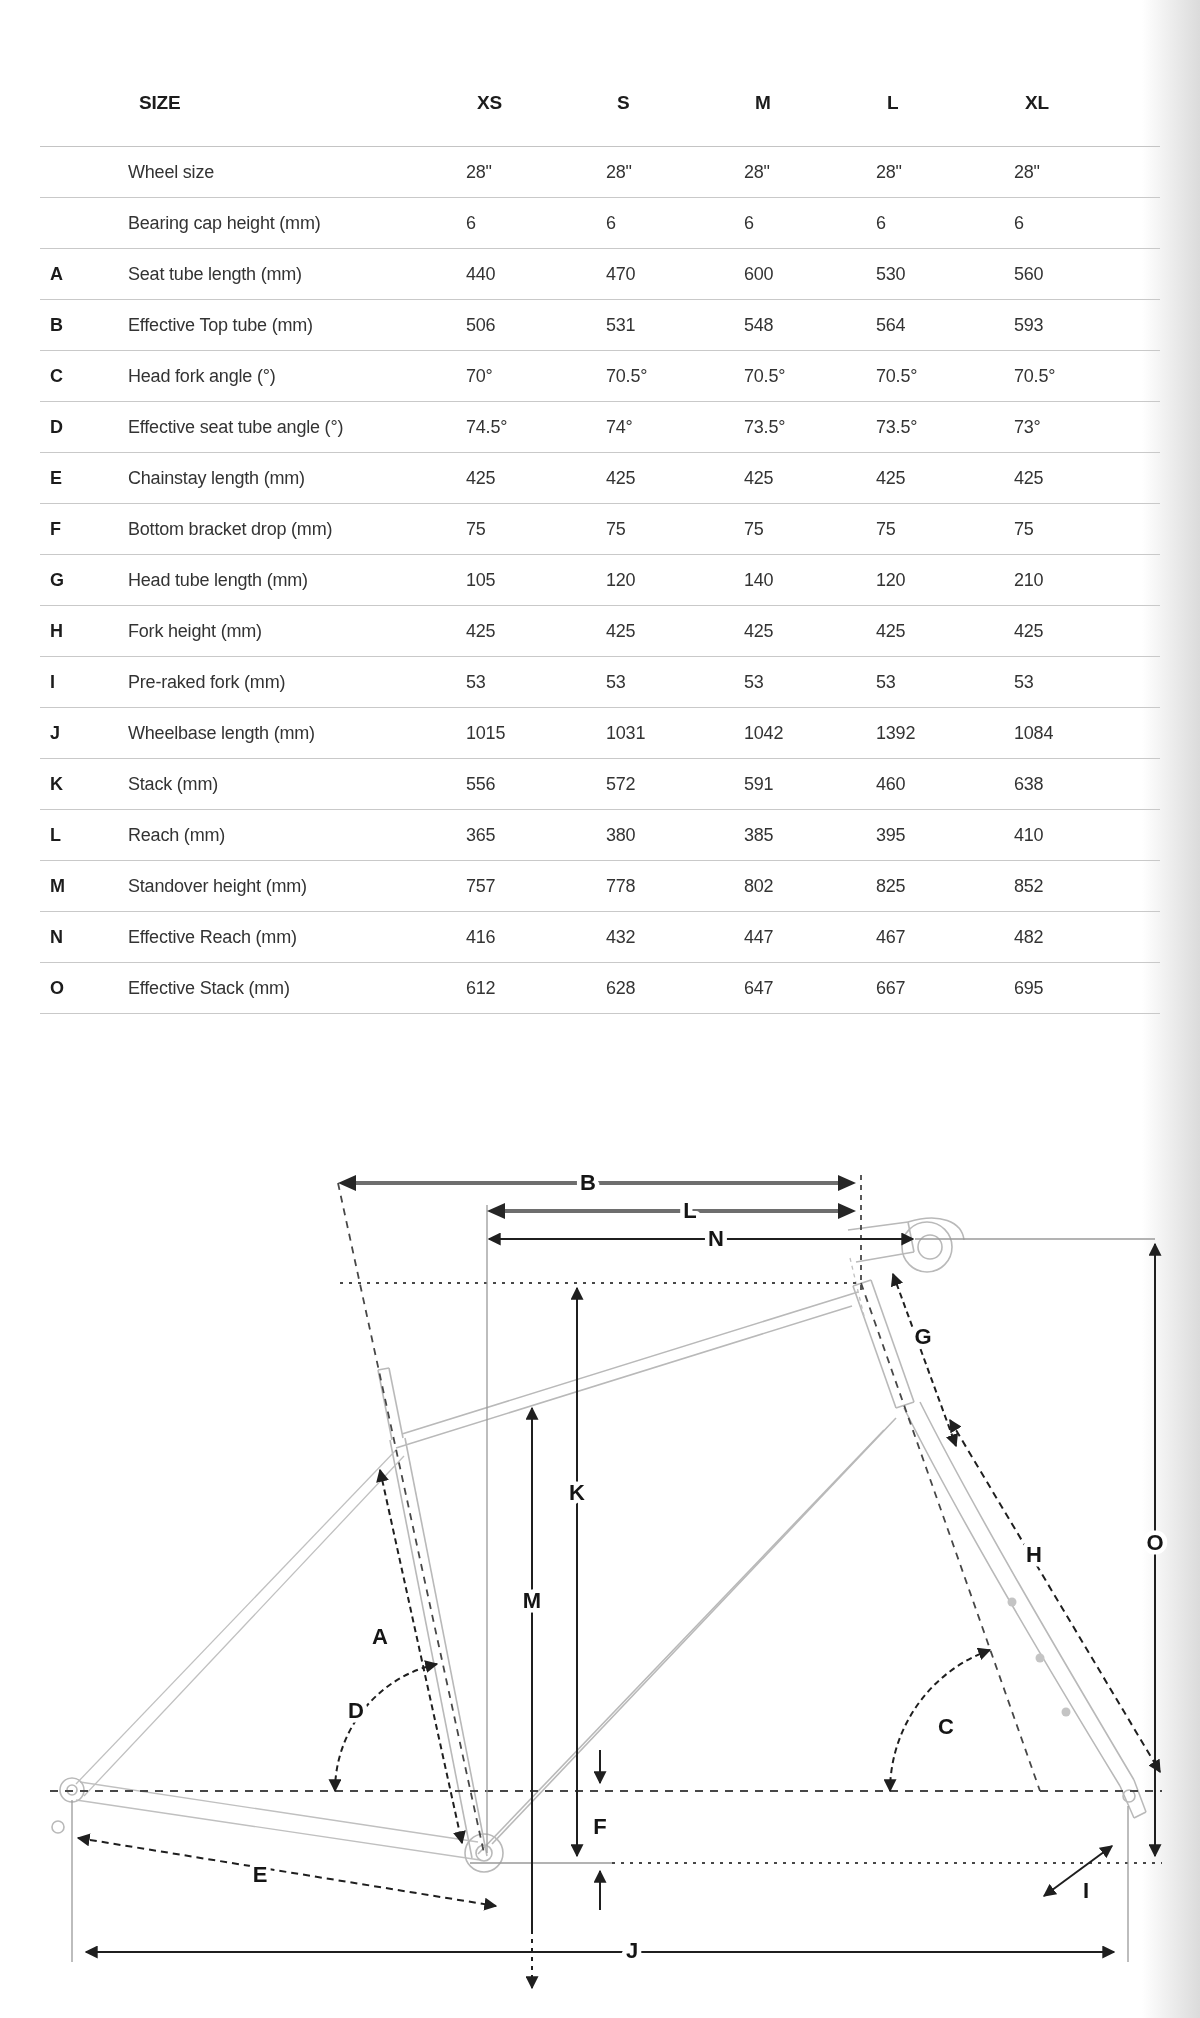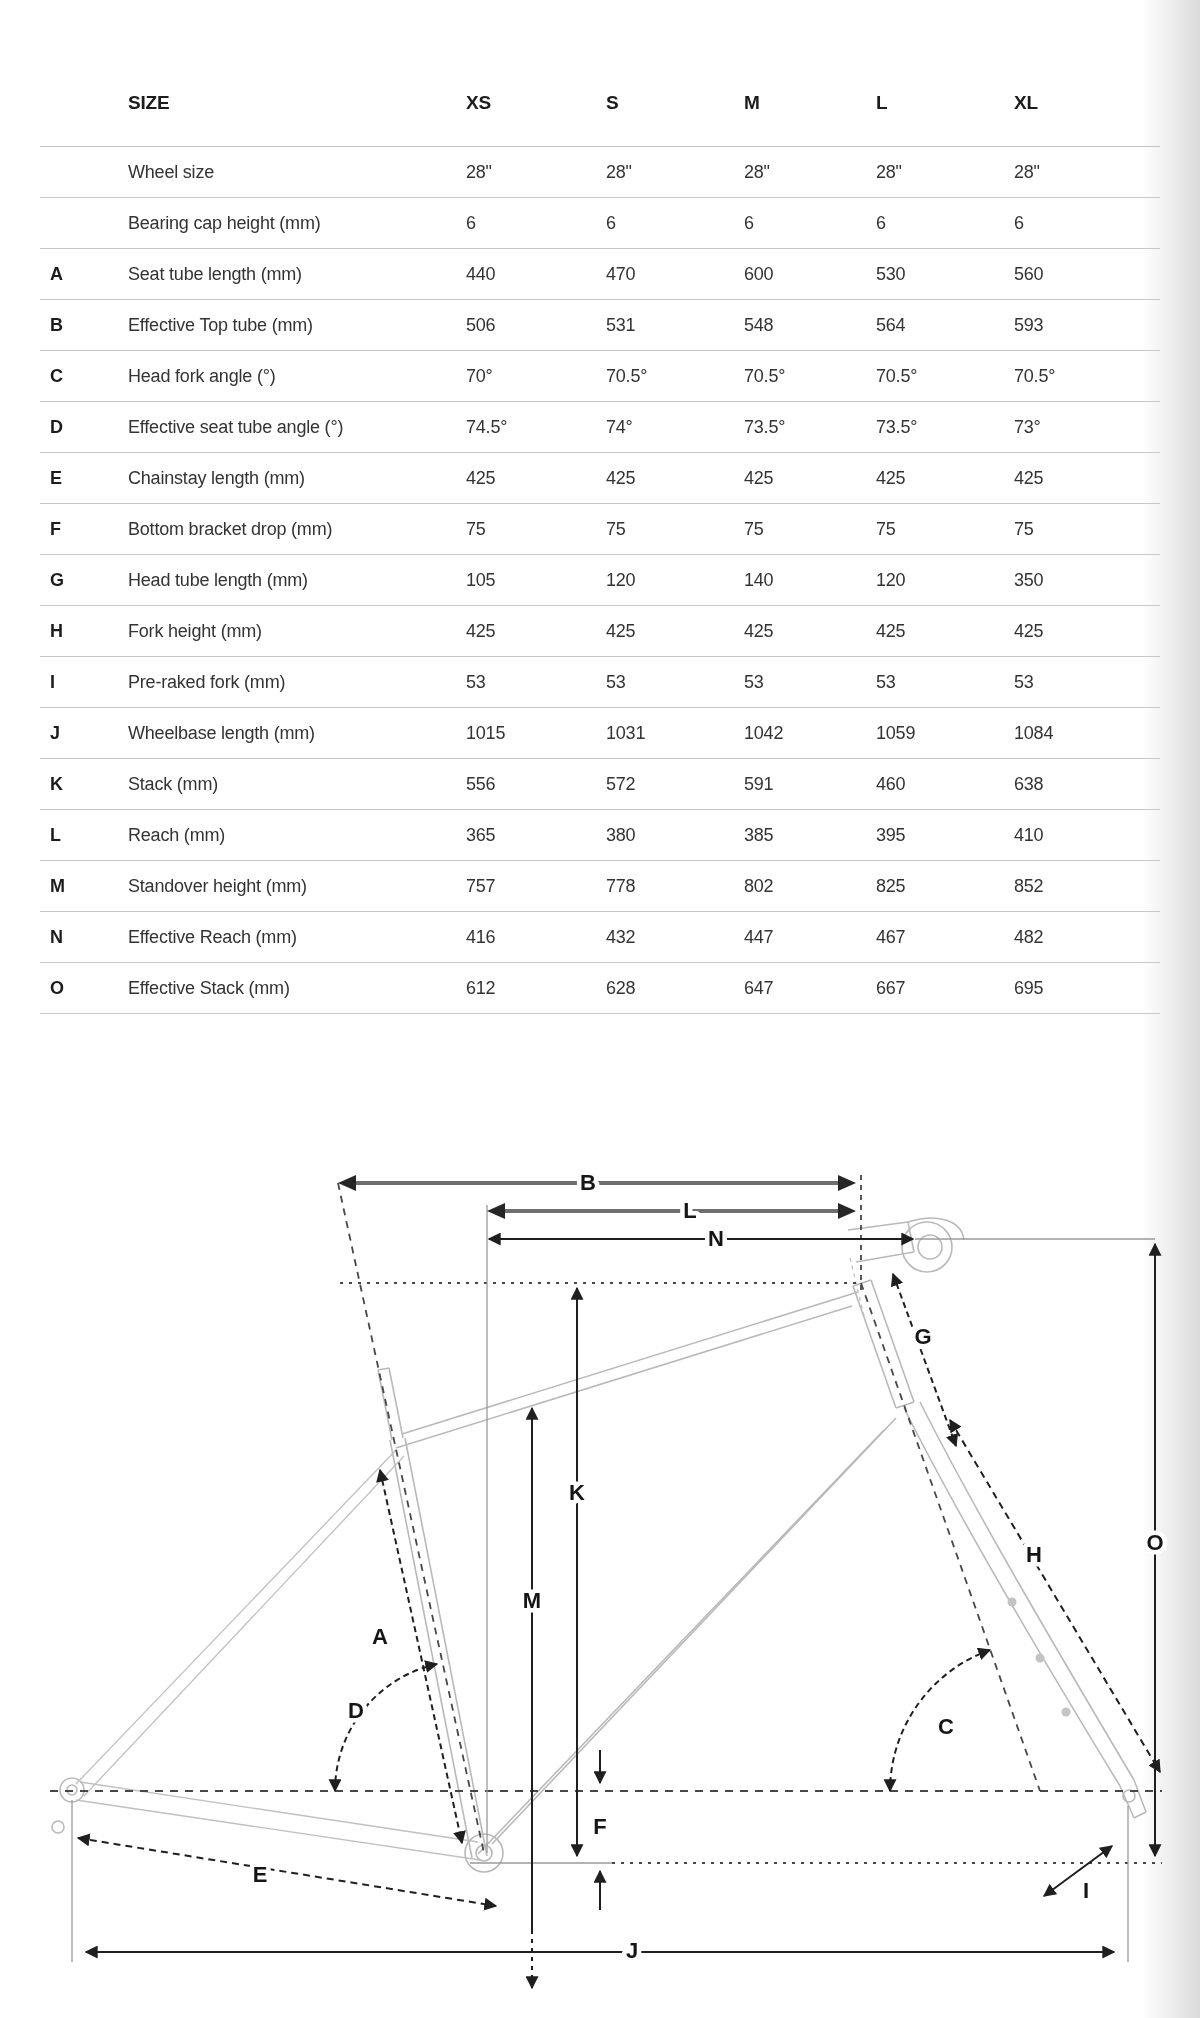--- a/index.html
+++ b/index.html
@@ -10,21 +10,21 @@
        pointer-events:none;}
   
   .geo-table{position:absolute;left:40px;top:60px;width:1120px;}
   .g-row{display:grid;grid-template-columns:88px 338px 140px 138px 132px 138px auto;
         height:50px;align-items:center;border-bottom:1px solid #c9c9c9;}
   .g-row.header{height:86px;border-bottom:1px solid #c4c4c4;}
   .g-row span{display:block;font-size:18px;letter-spacing:-0.2px;white-space:nowrap;}
   .cell-letter{font-weight:700;color:#1c1c1c;padding-left:10px;}
   .cell-label{font-weight:500;color:#333;}
   .cell-val{font-weight:500;color:#333;}
-  .g-row.header span{font-weight:700;font-size:19px;color:#1c1c1c;}
+  .g-row.header span{font-weight:700;font-size:19px;color:#1c1c1c;margin-left:11px;}
   
   svg.diagram{position:absolute;left:0;top:0;pointer-events:none;}
   svg.diagram text{font-family:"Liberation Sans",sans-serif;font-size:22px;font-weight:700;
        fill:#151515;text-anchor:middle;dominant-baseline:middle;
        paint-order:stroke;stroke:#ffffff;stroke-width:9px;stroke-linejoin:round;}
   .frame{stroke:#b9b9b9;stroke-width:1.6;fill:none;}
   .frame-thin{stroke:#c0c0c0;stroke-width:1.3;fill:none;}
   .construct{stroke:#474747;stroke-width:1.8;fill:none;}
   .dim{stroke:#1f1f1f;stroke-width:2;fill:none;}
   .dimgray{stroke:#6e6e6e;stroke-width:4;fill:none;}
@@ -128,21 +128,21 @@
     <span class="cell-val">75</span>
   </div>
 
   <div class="g-row">
     <span class="cell-letter">G</span>
     <span class="cell-label">Head tube length (mm)</span>
     <span class="cell-val">105</span>
     <span class="cell-val">120</span>
     <span class="cell-val">140</span>
     <span class="cell-val">120</span>
-    <span class="cell-val">350</span>
+    <span class="cell-val">210</span>
   </div>
 
   <div class="g-row">
     <span class="cell-letter">H</span>
     <span class="cell-label">Fork height (mm)</span>
     <span class="cell-val">425</span>
     <span class="cell-val">425</span>
     <span class="cell-val">425</span>
     <span class="cell-val">425</span>
     <span class="cell-val">425</span>
@@ -157,21 +157,21 @@
     <span class="cell-val">53</span>
     <span class="cell-val">53</span>
   </div>
 
   <div class="g-row">
     <span class="cell-letter">J</span>
     <span class="cell-label">Wheelbase length (mm)</span>
     <span class="cell-val">1015</span>
     <span class="cell-val">1031</span>
     <span class="cell-val">1042</span>
-    <span class="cell-val">1059</span>
+    <span class="cell-val">1392</span>
     <span class="cell-val">1084</span>
   </div>
 
   <div class="g-row">
     <span class="cell-letter">K</span>
     <span class="cell-label">Stack (mm)</span>
     <span class="cell-val">556</span>
     <span class="cell-val">572</span>
     <span class="cell-val">591</span>
     <span class="cell-val">460</span>

